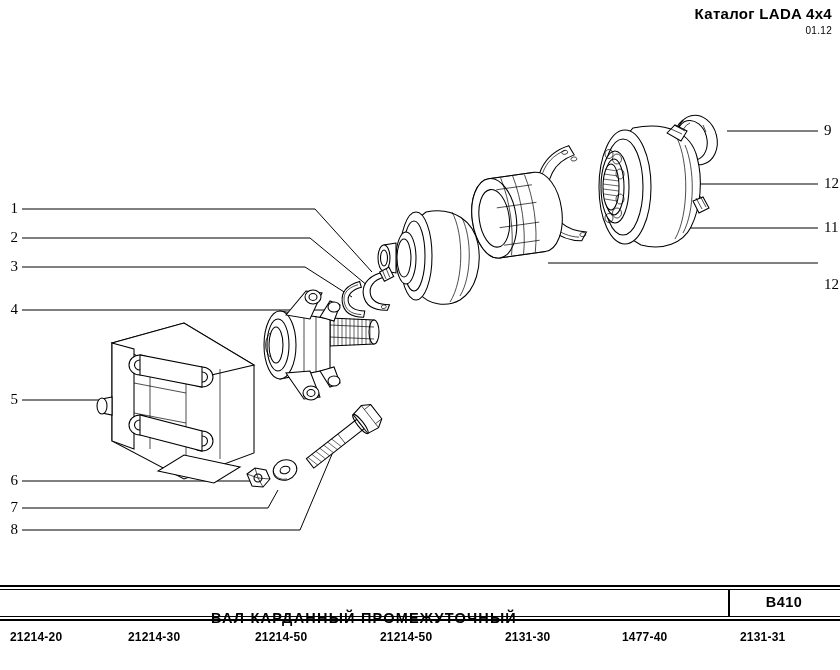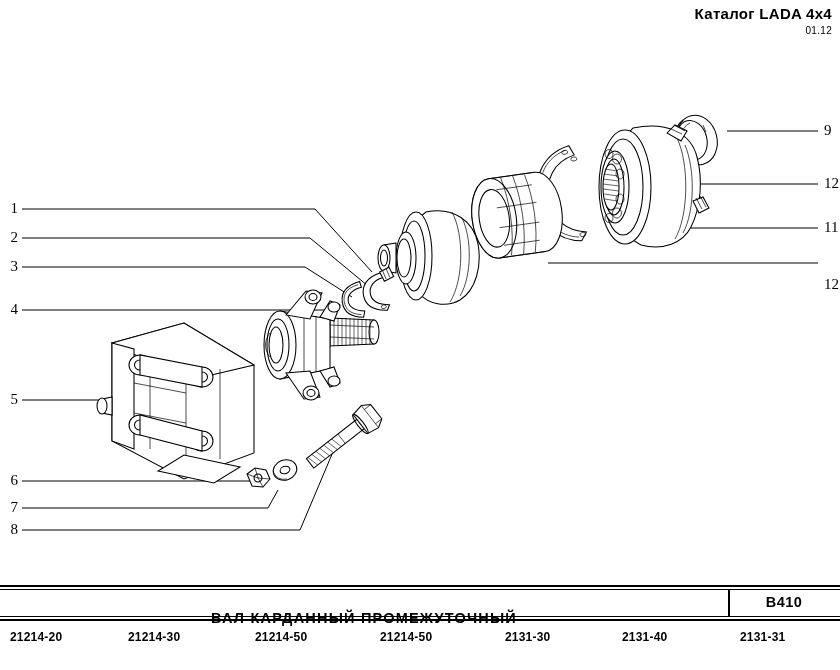--- a/index.html
+++ b/index.html
@@ -337,17 +337,17 @@
     <div class="title-txt" style="top:610px;">ВАЛ  КАРДАННЫЙ  ПРОМЕЖУТОЧНЫЙ</div>
     <div class="code-txt" style="top:594px;">В410</div>
   </div>
 
   <div class="models">
     <div class="model" style="left:10px;">21214-20</div>
     <div class="model" style="left:128px;">21214-30</div>
     <div class="model" style="left:255px;">21214-50</div>
     <div class="model" style="left:380px;">21214-50</div>
     <div class="model" style="left:505px;">2131-30</div>
-    <div class="model" style="left:622px;">2131-40</div>
+    <div class="model" style="left:622px;">1477-40</div>
     <div class="model" style="left:740px;">2131-31</div>
   </div>
 
 </div>
 
 </body></html>

